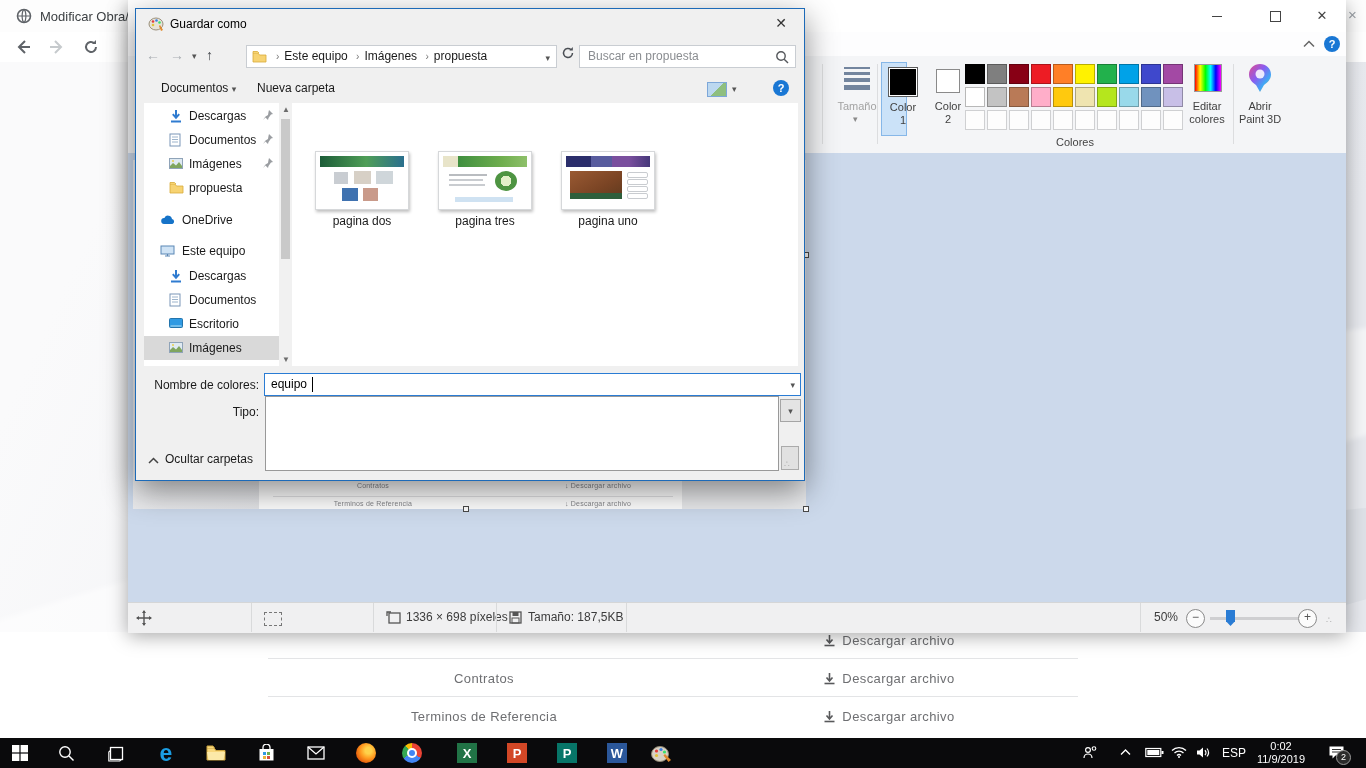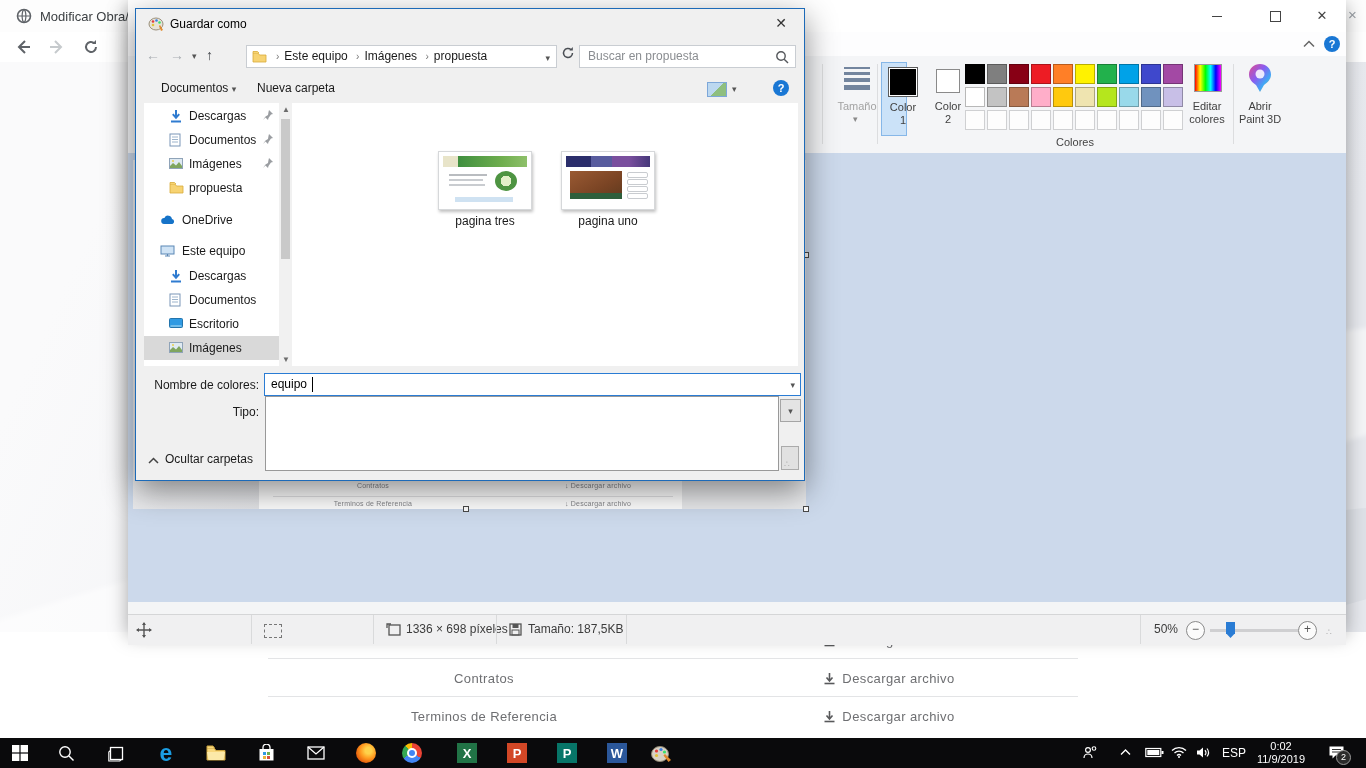--- a/index.html
+++ b/index.html
@@ -56,21 +56,21 @@
      background:linear-gradient(90deg,#f00,#ff0,#0f0,#0ff,#00f,#f0f);}
   
   .pw-canvas{left:0;top:153px;width:1218px;height:449px;background:#ccd9eb;overflow:hidden;}
   .cimg{left:5px;top:7px;width:673px;height:349px;background:#fff;}
   .cimg-left{left:0;top:0;width:126px;height:349px;background:linear-gradient(120deg,#f3f3f4,#e5e6e9);}
   .cimg-right{left:549px;top:0;width:124px;height:349px;background:#e9eaec;}
   .mini-row{font-size:7px;color:#85868a;letter-spacing:.2px;white-space:nowrap;}
   .mini-div{left:140px;width:400px;height:1px;background:#e2e2e4;}
   .handle{width:6px;height:6px;background:#fff;border:1px solid #4a4a4a;box-sizing:border-box;}
   
-  .pw-status{left:0;top:602px;width:1218px;height:30px;background:#f0f0f1;border-top:1px solid #d5d6d7;margin-top:12px;}
+  .pw-status{left:0;top:602px;width:1218px;height:30px;background:#f0f0f1;border-top:1px solid #d5d6d7;}
   .sdiv{top:0;width:1px;height:29px;background:#d9dadb;}
   .stext{color:#3c3c3c;font-size:12px;line-height:29px;white-space:nowrap;}
   .zoombtn{width:17px;height:17px;border:1px solid #8a8a8a;border-radius:50%;top:6px;
            color:#555;text-align:center;line-height:15px;font-size:12px;background:#fbfbfb;}
   .ztrack{top:14px;width:88px;height:3px;background:#cfcfd1;}
   .zhandle{width:9px;height:16px;background:#2a7cd4;top:-7px;clip-path:polygon(0 0,100% 0,100% 70%,50% 100%,0 70%);}
   .grip{color:#b0b0b0;font-size:9px;letter-spacing:1px;}
 
   
   .dialog{left:135px;top:8px;width:670px;height:473px;background:#f0f0f0;
@@ -517,20 +517,31 @@
       <span class="lbl abs" style="left:45px;">Imágenes</span>
     </div>
   </div>
   <div class="abs navsb">
     <div class="abs sbarrow" style="top:2px;">▲</div>
     <div class="abs thumb"></div>
     <div class="abs sbarrow" style="bottom:2px;">▼</div>
   </div>
 
   <div class="abs filepane">
+    <div class="abs fitem" style="left:15px;top:48px;">
+      <div class="fthumb">
+        <div class="abs" style="left:4px;top:4px;right:4px;height:11px;background:linear-gradient(90deg,#1c5c38,#4f9e57 55%,#2a6f8e);"></div>
+        <div class="abs" style="left:18px;top:20px;width:14px;height:12px;background:#c9cdd2;"></div>
+        <div class="abs" style="left:38px;top:19px;width:17px;height:13px;background:#d7d0c6;"></div>
+        <div class="abs" style="left:60px;top:19px;width:17px;height:13px;background:#cfd6da;"></div>
+        <div class="abs" style="left:26px;top:36px;width:16px;height:13px;background:#3f72b0;"></div>
+        <div class="abs" style="left:47px;top:36px;width:15px;height:13px;background:#c99a8a;"></div>
+      </div>
+      <div class="flabel">pagina dos</div>
+    </div>
     <div class="abs fitem" style="left:138px;top:48px;">
       <div class="fthumb">
         <div class="abs" style="left:4px;top:4px;right:4px;height:11px;background:linear-gradient(90deg,#e8e4c9 18%,#3f8f3f 18%,#6fae4e 70%,#8ec06a);"></div>
         <div class="abs" style="left:10px;top:22px;width:38px;height:2px;background:#b9bcc0;"></div>
         <div class="abs" style="left:10px;top:27px;width:34px;height:2px;background:#c9ccd0;"></div>
         <div class="abs" style="left:10px;top:32px;width:36px;height:2px;background:#c9ccd0;"></div>
         <div class="abs" style="left:56px;top:19px;width:22px;height:20px;border-radius:50%;background:radial-gradient(circle,#e3efc9 35%,#4e9442 36%);"></div>
         <div class="abs" style="left:16px;top:45px;width:58px;height:5px;background:#cfe2f2;"></div>
       </div>
       <div class="flabel">pagina tres</div>

